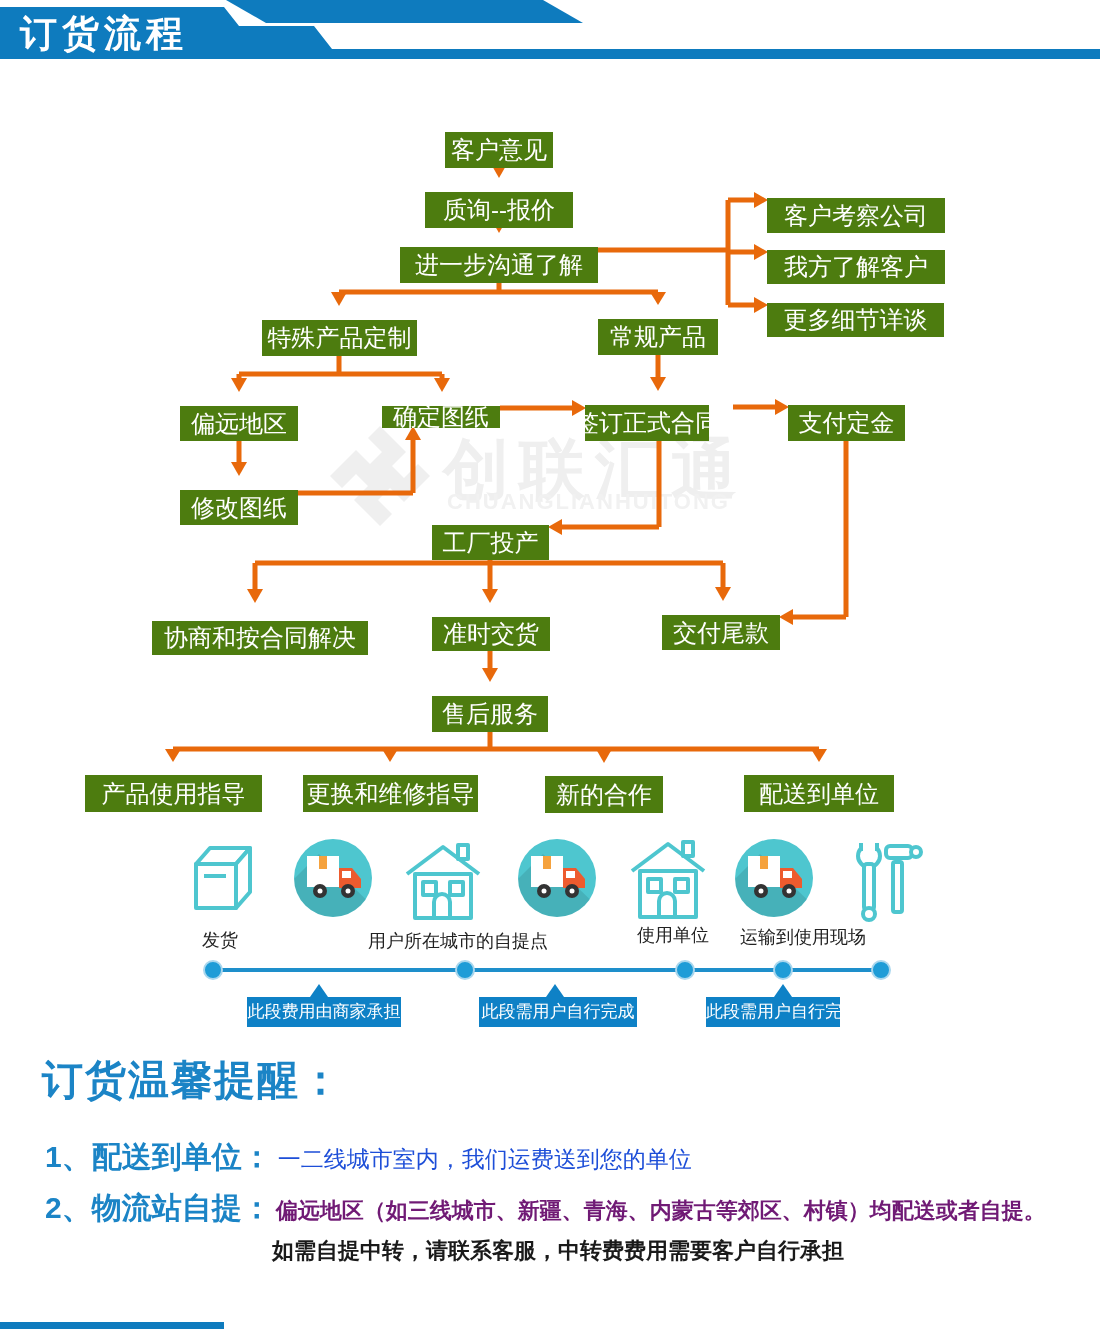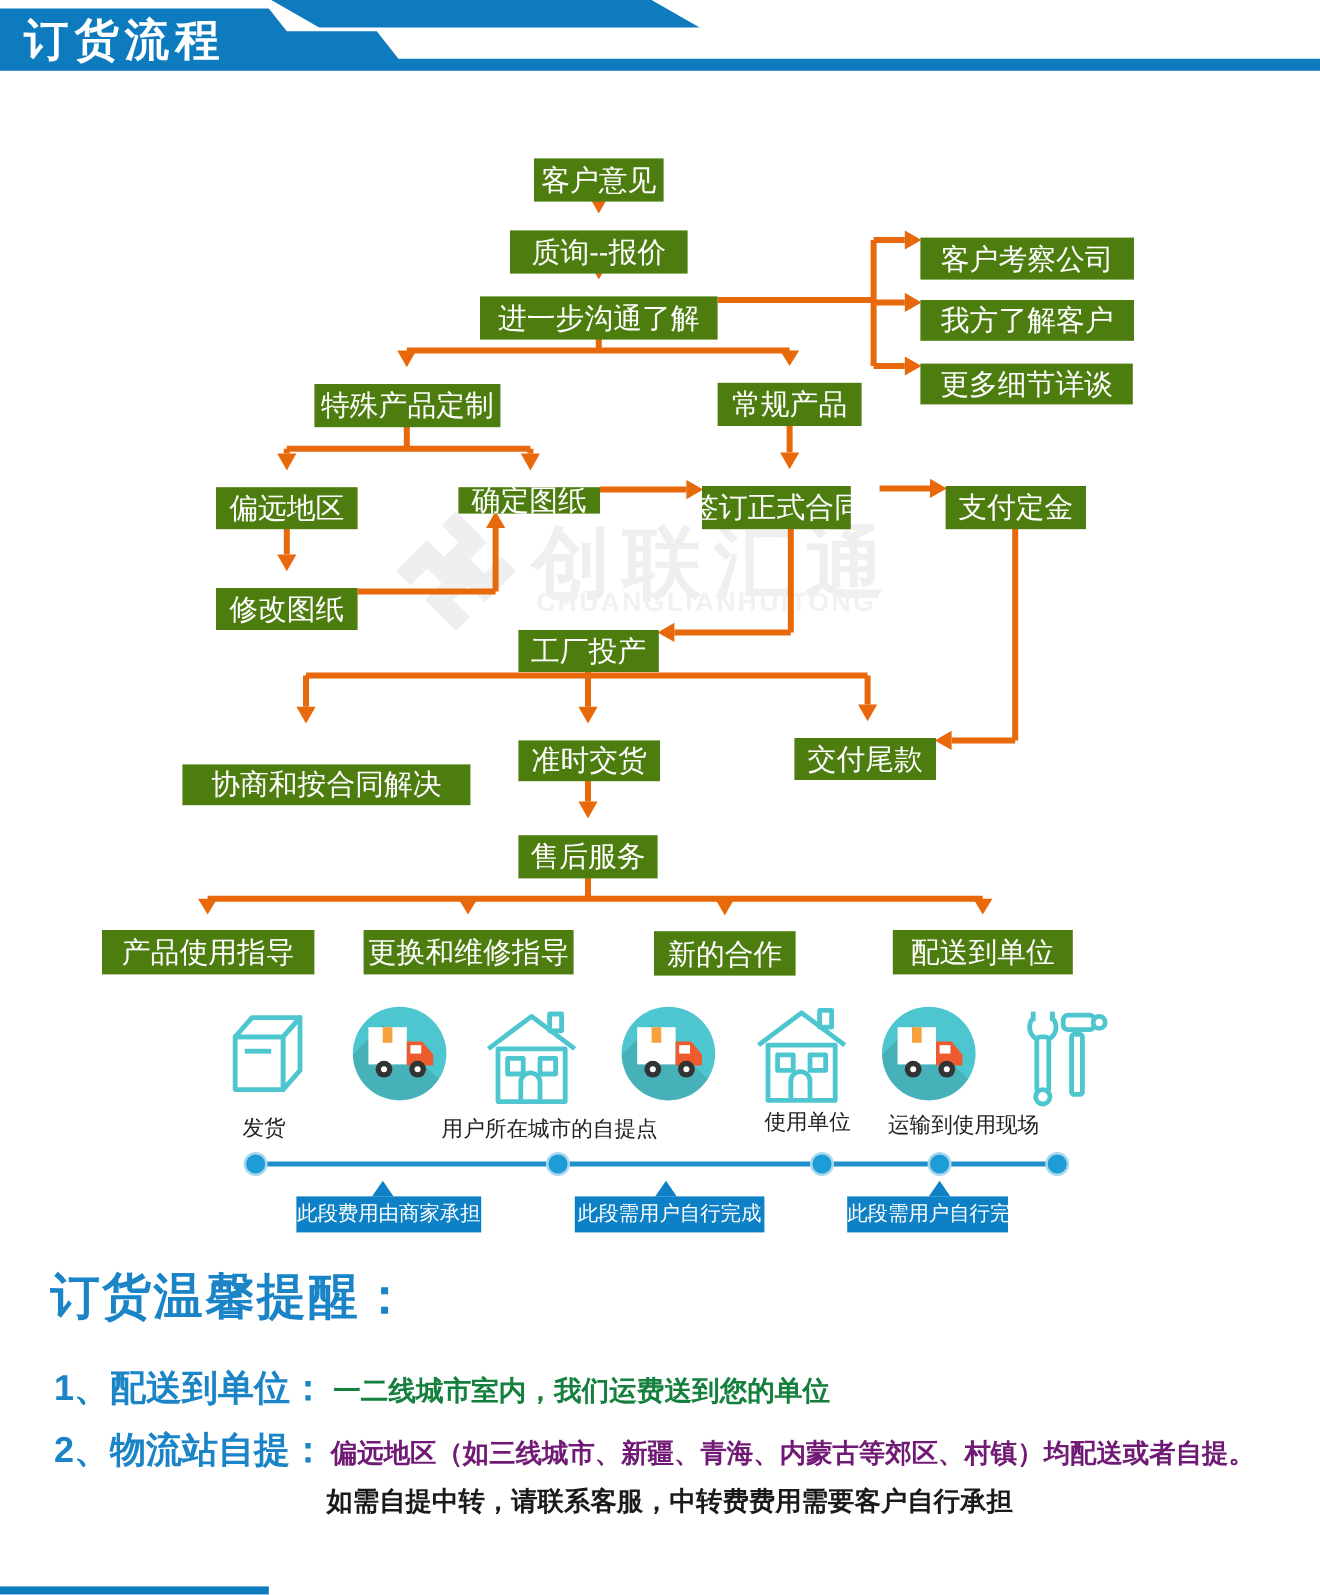--- a/index.html
+++ b/index.html
@@ -21,21 +21,21 @@
   .callout{position:absolute;height:30px;line-height:30px;background:#0E81C6;color:#fff;
            font-size:17px;text-align:center;white-space:nowrap;z-index:3;}
   .callout .ptr{position:absolute;top:-13px;width:0;height:0;
            border-left:9px solid transparent;border-right:9px solid transparent;
            border-bottom:13px solid #0E81C6;}
   
   .rem-head{position:absolute;left:42px;top:1053px;color:#1B84C6;font-size:41px;font-weight:bold;letter-spacing:2px;white-space:nowrap;}
   .rem-item{position:absolute;white-space:nowrap;display:flex;align-items:baseline;}
   .rem-no{color:#1B84C6;font-size:30px;font-weight:bold;}
   .rem-title{color:#1B84C6;font-size:30px;font-weight:bold;}
-  .rem-text{color:#15803d;font-size:23px;font-weight:bold;margin-left:6px;}
+  .rem-text{color:#1d4ed8;font-size:23px;font-weight:normal;margin-left:6px;}
   .rem-text2{color:#701a75;font-size:22px;font-weight:bold;margin-left:4px;}
   .rem-text3{position:absolute;left:272px;top:1236px;color:#1a1a1a;font-size:22px;font-weight:bold;white-space:nowrap;}
   svg{display:block;}
 </style>
 </head>
 <body>
 
 <div id="canvas">
 
   <svg class="abs" style="left:0;top:0;z-index:1" width="1100" height="64">
@@ -212,21 +212,21 @@
   <div class="fbox" style="left:767px;top:235px;width:178px;height:34px">我方了解客户</div>
   <div class="fbox" style="left:767px;top:288px;width:177px;height:34px">更多细节详谈</div>
   <div class="fbox" style="left:262px;top:305px;width:155px;height:36px">特殊产品定制</div>
   <div class="fbox" style="left:598px;top:304px;width:120px;height:36px">常规产品</div>
   <div class="fbox" style="left:180px;top:391px;width:118px;height:35px">偏远地区</div>
   <div class="fbox" style="left:382px;top:391px;width:118px;height:22px">确定图纸</div>
   <div class="fbox" style="left:585px;top:390px;width:124px;height:36px">签订正式合同</div>
   <div class="fbox" style="left:788px;top:390px;width:117px;height:36px">支付定金</div>
   <div class="fbox" style="left:180px;top:475px;width:118px;height:35px">修改图纸</div>
   <div class="fbox" style="left:432px;top:510px;width:117px;height:35px">工厂投产</div>
-  <div class="fbox" style="left:152px;top:622px;width:240px;height:34px">协商和按合同解决</div>
+  <div class="fbox" style="left:152px;top:606px;width:216px;height:34px">协商和按合同解决</div>
   <div class="fbox" style="left:432px;top:602px;width:118px;height:34px">准时交货</div>
   <div class="fbox" style="left:662px;top:600px;width:118px;height:35px">交付尾款</div>
   <div class="fbox" style="left:432px;top:681px;width:116px;height:36px">售后服务</div>
   <div class="fbox" style="left:85px;top:760px;width:177px;height:37px">产品使用指导</div>
   <div class="fbox" style="left:303px;top:760px;width:175px;height:37px">更换和维修指导</div>
   <div class="fbox" style="left:545px;top:761px;width:118px;height:37px">新的合作</div>
   <div class="fbox" style="left:744px;top:760px;width:150px;height:37px">配送到单位</div>
 
   <div class="tlabel" style="left:202px;top:928px">发货</div>
   <div class="tlabel" style="left:368px;top:929px">用户所在城市的自提点</div>

